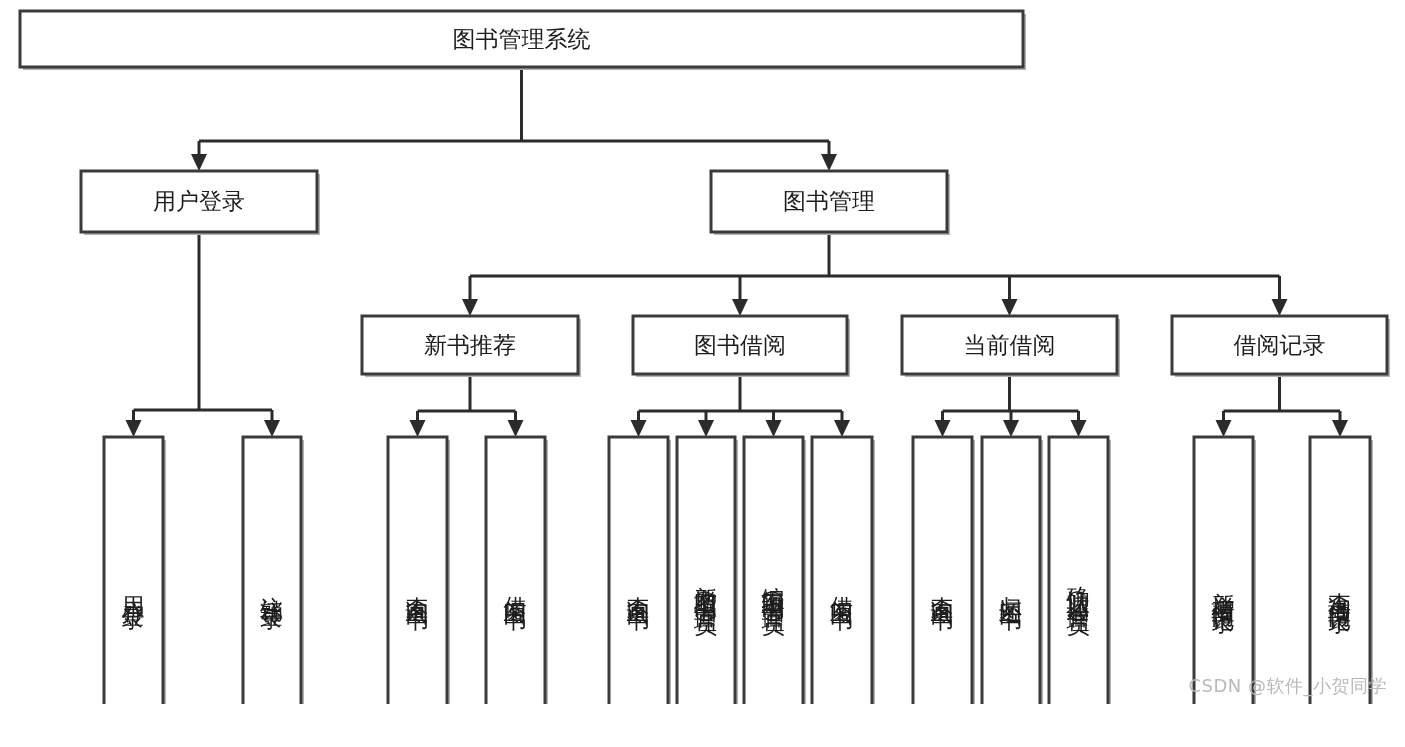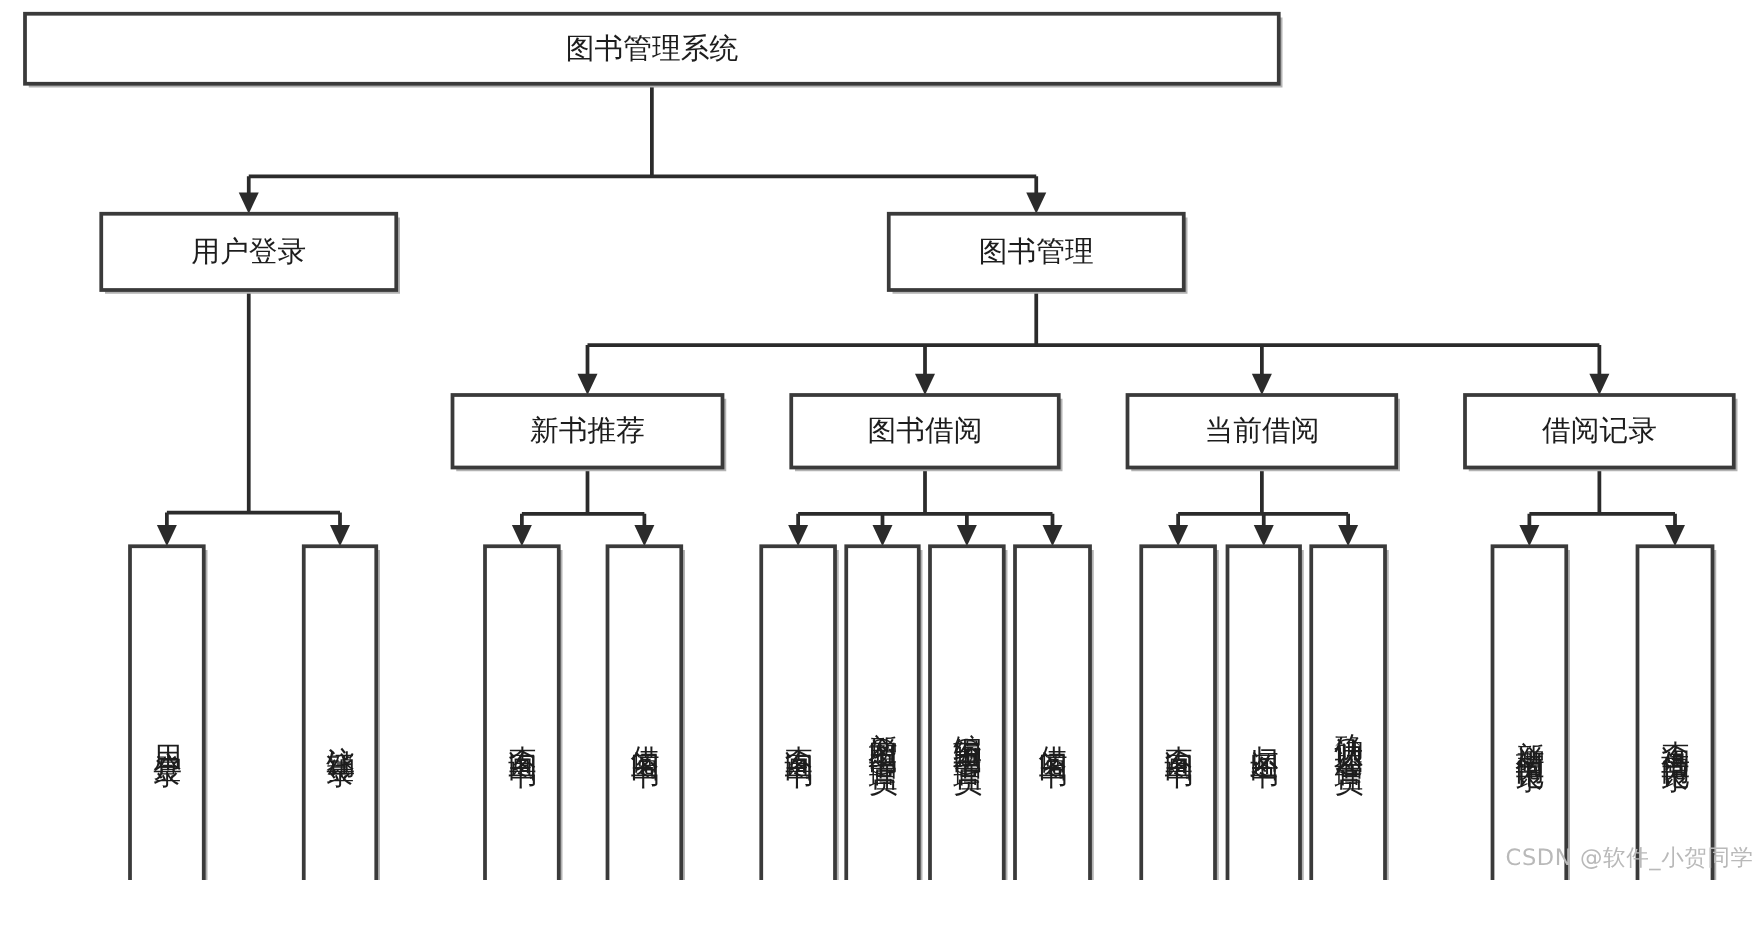--- a/index.html
+++ b/index.html
@@ -62,21 +62,21 @@
     text-orientation: upright;
     font-family: "DejaVu Sans", "Liberation Sans", sans-serif;
     font-size: 23px;
     line-height: 1.05;
     letter-spacing: 4px;
     color: #1d1d1d;
     white-space: nowrap;
   }
   #watermark {
     position: absolute;
-    right: 2px;
+    right: 18px;
     bottom: 6px;
     font-family: "DejaVu Sans", "Liberation Sans", sans-serif;
     font-size: 18px;
     color: #b9b9b9;
     letter-spacing: 0.5px;
     white-space: nowrap;
   }
 </style>
 </head>
 <body>

